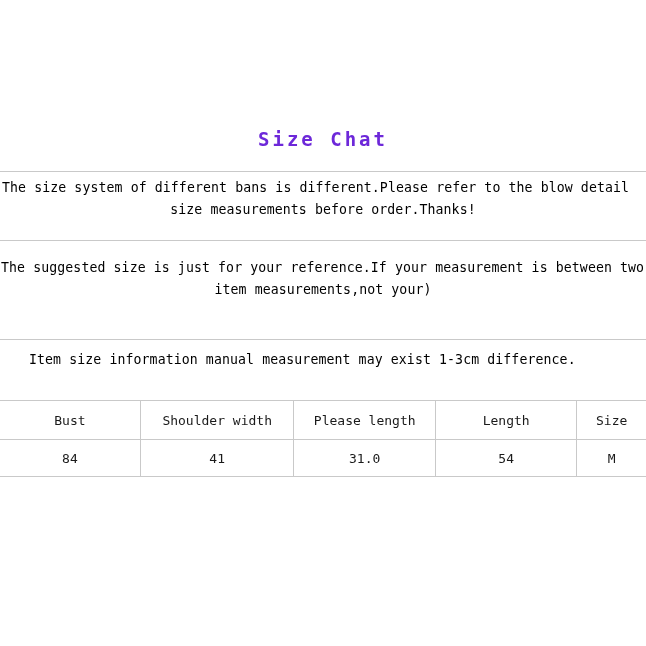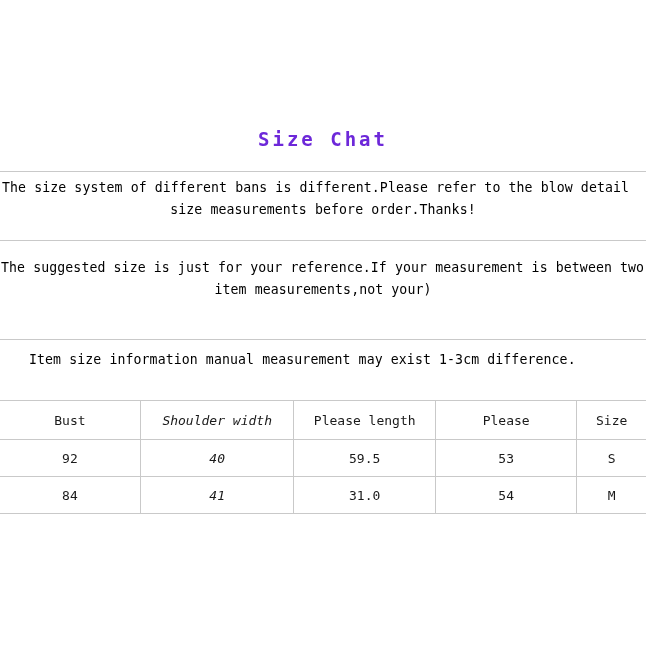--- a/index.html
+++ b/index.html
@@ -91,21 +91,21 @@
     text-align: center;
     font-weight: normal;
     height: 36px;
     padding: 0;
   }
   table.size-table tr > *:first-child { border-left: none; }
   table.size-table tr > *:last-child { border-right: none; }
   table.size-table thead th { height: 38px; }
 
   .col-bust { width: 144px; }
-  .col-shoulder { width: 156px; font-style: italic; }
+  .col-shoulder { width: 156px; }
   .col-sleeve { width: 144px; }
   .col-length { width: 144px; }
   .col-size { width: 70px; }
 </style>
 </head>
 <body>
 
 <div class="sheet">
 
   <div class="title">Size  Chat</div>
@@ -127,32 +127,25 @@
   <div class="rule rule-3"></div>
 
   <div class="block para-3">Item size information manual measurement may exist 1-3cm difference.</div>
 
   <table class="size-table">
     <thead>
       <tr>
         <th class="col-bust">Bust</th>
         <th class="col-shoulder">Shoulder width</th>
         <th class="col-sleeve">Please length</th>
-        <th class="col-length">Please</th>
+        <th class="col-length">Length</th>
         <th class="col-size">Size</th>
       </tr>
     </thead>
     <tbody>
-      <tr>
-        <td class="col-bust">92</td>
-        <td class="col-shoulder">40</td>
-        <td class="col-sleeve">59.5</td>
-        <td class="col-length">53</td>
-        <td class="col-size">S</td>
-      </tr>
       <tr>
         <td class="col-bust">84</td>
         <td class="col-shoulder">41</td>
         <td class="col-sleeve">31.0</td>
         <td class="col-length">54</td>
         <td class="col-size">M</td>
       </tr>
     </tbody>
   </table>
 

